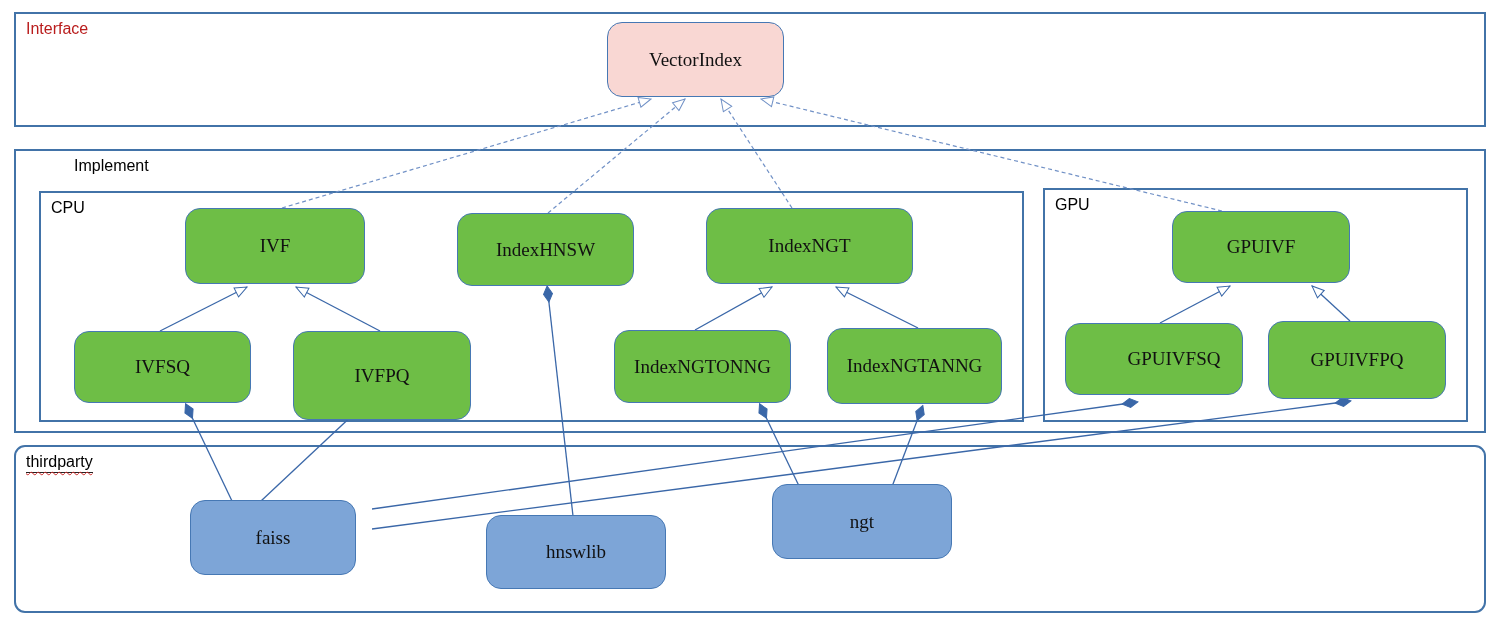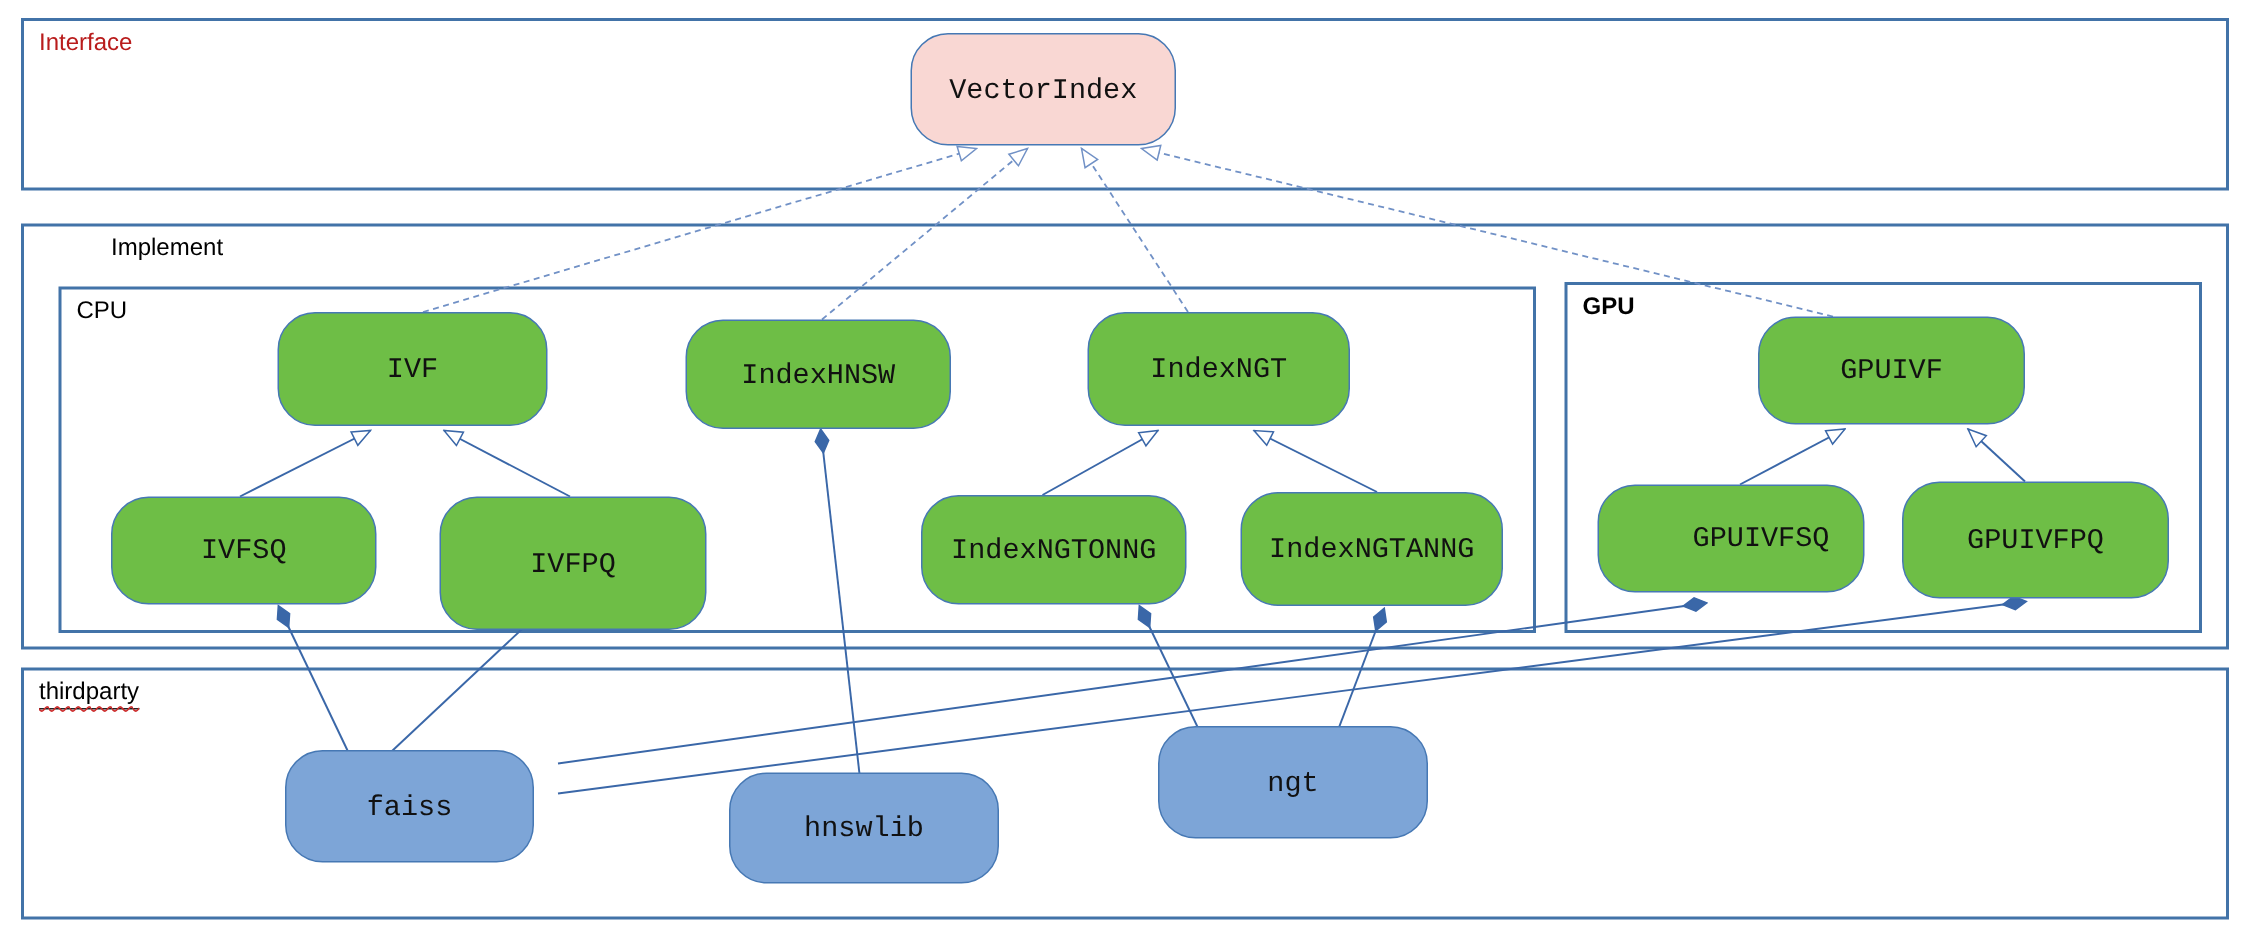--- a/index.html
+++ b/index.html
@@ -38,48 +38,48 @@
   #edge-layer {
     position: absolute;
     left: 0; top: 0;
     width: 1503px;
     height: 628px;
   }
   .node {
     position: absolute;
     box-sizing: border-box;
     border: 1.5px solid #4678b4;
-    border-radius: 25px;
+    border-radius: 15px;
     display: flex;
     align-items: center;
     justify-content: center;
-    font-family: Liberation Mono, monospace;
+    font-family: Liberation Serif, serif;
     font-size: 19px;
     color: #111111;
     text-align: center;
   }
 </style>
 </head>
 <body>
 
 <div id="canvas">
   <div id="container-layer">
       <div class="container-box" style="left: 14px; top: 12px; width: 1472px; height: 115px; border-color: rgb(66, 115, 168);">
         <span class="container-label" style="color: #b91c1c;">Interface</span>
       </div>
       <div class="container-box" style="left: 14px; top: 149px; width: 1472px; height: 284px; border-color: rgb(66, 115, 168);">
         <span class="container-label" style="color: rgb(0, 0, 0); margin-left: 48px;">Implement</span>
       </div>
       <div class="container-box" style="left: 39px; top: 191px; width: 985px; height: 231px; border-color: rgb(66, 115, 168);">
         <span class="container-label" style="color: rgb(0, 0, 0);">CPU</span>
       </div>
       <div class="container-box" style="left: 1043px; top: 188px; width: 425px; height: 234px; border-color: rgb(66, 115, 168);">
-        <span class="container-label" style="color: rgb(0, 0, 0); font-weight: bold;">GPU</span>
+        <span class="container-label" style="color: rgb(0, 0, 0);">GPU</span>
       </div>
-      <div class="container-box" style="left: 14px; top: 445px; width: 1472px; height: 168px; border-color: rgb(66, 115, 168);">
+      <div class="container-box" style="left: 14px; top: 445px; width: 1472px; height: 168px; border-color: rgb(66, 115, 168); border-radius: 11px;">
         <span class="container-label misspelled" style="color: rgb(0, 0, 0);">thirdparty</span>
       </div>
     </div>
   <svg id="edge-layer" xmlns="http://www.w3.org/2000/svg" viewBox="0 0 1503 628">
       <defs>
         <marker id="m-arrow-solid" markerUnits="userSpaceOnUse" markerWidth="14" markerHeight="12" refX="13" refY="6" orient="auto">
           <path d="M1,1 L13,6 L1,11 Z" fill="#ffffff" stroke="#3a67a8" stroke-width="1"></path>
         </marker>
         <marker id="m-arrow-dash" markerUnits="userSpaceOnUse" markerWidth="14" markerHeight="12" refX="13" refY="6" orient="auto">
           <path d="M1,1 L13,6 L1,11 Z" fill="#ffffff" stroke="#7191c6" stroke-width="1"></path>
@@ -109,21 +109,21 @@
   <div id="node-layer">
       <div class="node" style="left: 607px; top: 22px; width: 177px; height: 75px; background: rgb(249, 215, 211); border-color: rgb(70, 120, 180);">
         <span>VectorIndex</span>
       </div>
       <div class="node" style="left: 185px; top: 208px; width: 180px; height: 76px; background: rgb(110, 190, 70); border-color: rgb(70, 120, 180);">
         <span>IVF</span>
       </div>
       <div class="node" style="left: 457px; top: 213px; width: 177px; height: 73px; background: rgb(110, 190, 70); border-color: rgb(70, 120, 180);">
         <span>IndexHNSW</span>
       </div>
-      <div class="node" style="left: 706px; top: 208px; width: 175px; height: 76px; background: rgb(110, 190, 70); border-color: rgb(70, 120, 180); margin-left: 19px;">
+      <div class="node" style="left: 706px; top: 208px; width: 207px; height: 76px; background: rgb(110, 190, 70); border-color: rgb(70, 120, 180);">
         <span>IndexNGT</span>
       </div>
       <div class="node" style="left: 74px; top: 331px; width: 177px; height: 72px; background: rgb(110, 190, 70); border-color: rgb(70, 120, 180);">
         <span>IVFSQ</span>
       </div>
       <div class="node" style="left: 293px; top: 331px; width: 178px; height: 89px; background: rgb(110, 190, 70); border-color: rgb(70, 120, 180);">
         <span>IVFPQ</span>
       </div>
       <div class="node" style="left: 614px; top: 330px; width: 177px; height: 73px; background: rgb(110, 190, 70); border-color: rgb(70, 120, 180);">
         <span>IndexNGTONNG</span>

